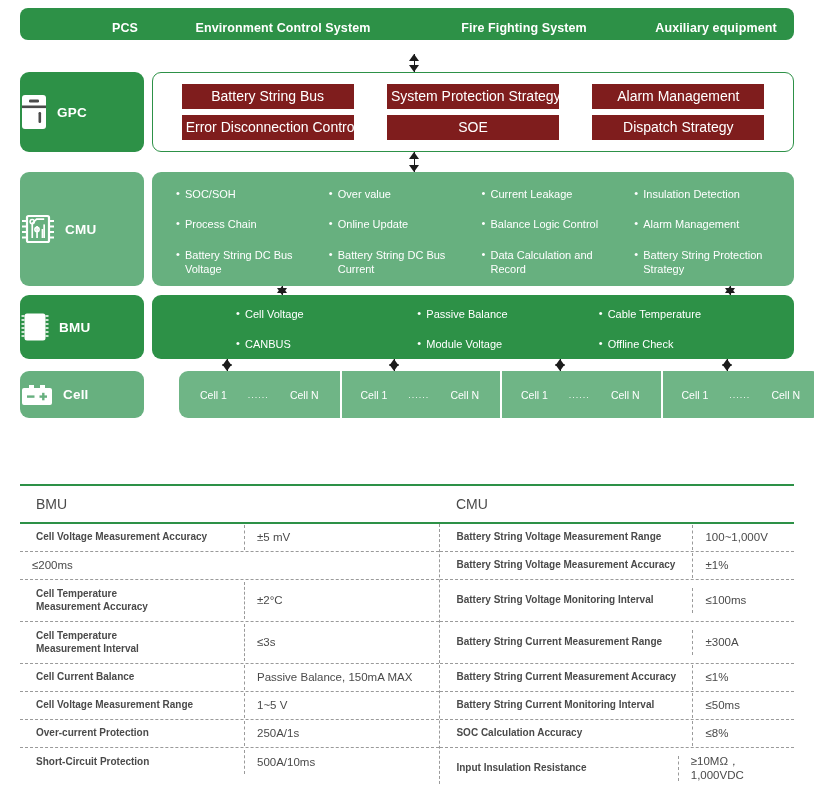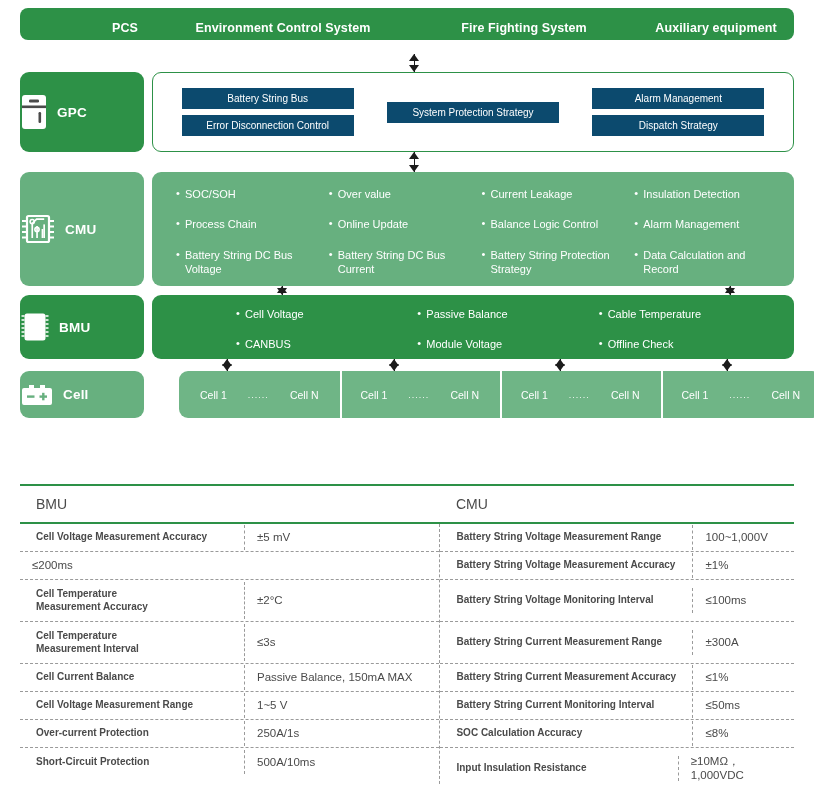--- a/index.html
+++ b/index.html
@@ -132,23 +132,23 @@
     padding: 0 12px;
     box-sizing: border-box;
   }
   .gpc-col {
     display: flex;
     flex-direction: column;
     gap: 6px;
     width: 172px;
   }
   .chip {
-    background: #0c4a6e;
+    background: #7f1d1d;
     color: #ffffff;
-    font-size: 10px;
+    font-size: 14px;
     text-align: center;
     padding: 5px 4px;
     line-height: 1.1;
     white-space: nowrap;
     overflow: hidden;
   }
 
   
   .cmu-grid {
     display: grid;
@@ -357,20 +357,21 @@
     <span class="sc-label">GPC</span>
   </div>
   <div class="panel panel-gpc">
     <div class="gpc-cols" id="gpc-cols">
         <div class="gpc-col">
           <div class="chip">Battery String Bus</div>
           <div class="chip">Error Disconnection Control</div>
         </div>
         <div class="gpc-col">
           <div class="chip">System Protection Strategy</div>
+          <div class="chip">SOE</div>
         </div>
         <div class="gpc-col">
           <div class="chip">Alarm Management</div>
           <div class="chip">Dispatch Strategy</div>
         </div>
       </div>
   </div>
 
   <div class="side-card sc-light sc-cmu">
     <span class="icon-box">
@@ -402,22 +403,22 @@
         <div class="bullet">SOC/SOH</div>
         <div class="bullet">Over value</div>
         <div class="bullet">Current Leakage</div>
         <div class="bullet">Insulation Detection</div>
         <div class="bullet">Process Chain</div>
         <div class="bullet">Online Update</div>
         <div class="bullet">Balance Logic Control</div>
         <div class="bullet">Alarm Management</div>
         <div class="bullet">Battery String DC Bus Voltage</div>
         <div class="bullet">Battery String DC Bus Current</div>
+        <div class="bullet">Data Calculation and Record</div>
         <div class="bullet">Battery String Protection Strategy</div>
-        <div class="bullet">Data Calculation and Record</div>
       </div>
   </div>
 
   <div class="side-card sc-dark sc-bmu">
     <span class="icon-box">
       <svg width="30" height="34" viewBox="0 0 30 34" aria-hidden="true">
         <rect x="4.5" y="3.5" width="21" height="27" rx="2.5" fill="#ffffff"></rect>
         <g stroke="#ffffff" stroke-width="1.6">
           <path d="M4.5 6 h-3 M4.5 10 h-3 M4.5 14 h-3 M4.5 18 h-3 M4.5 22 h-3 M4.5 26 h-3"></path>
           <path d="M25.5 6 h3 M25.5 10 h3 M25.5 14 h3 M25.5 18 h3 M25.5 22 h3 M25.5 26 h3"></path>

